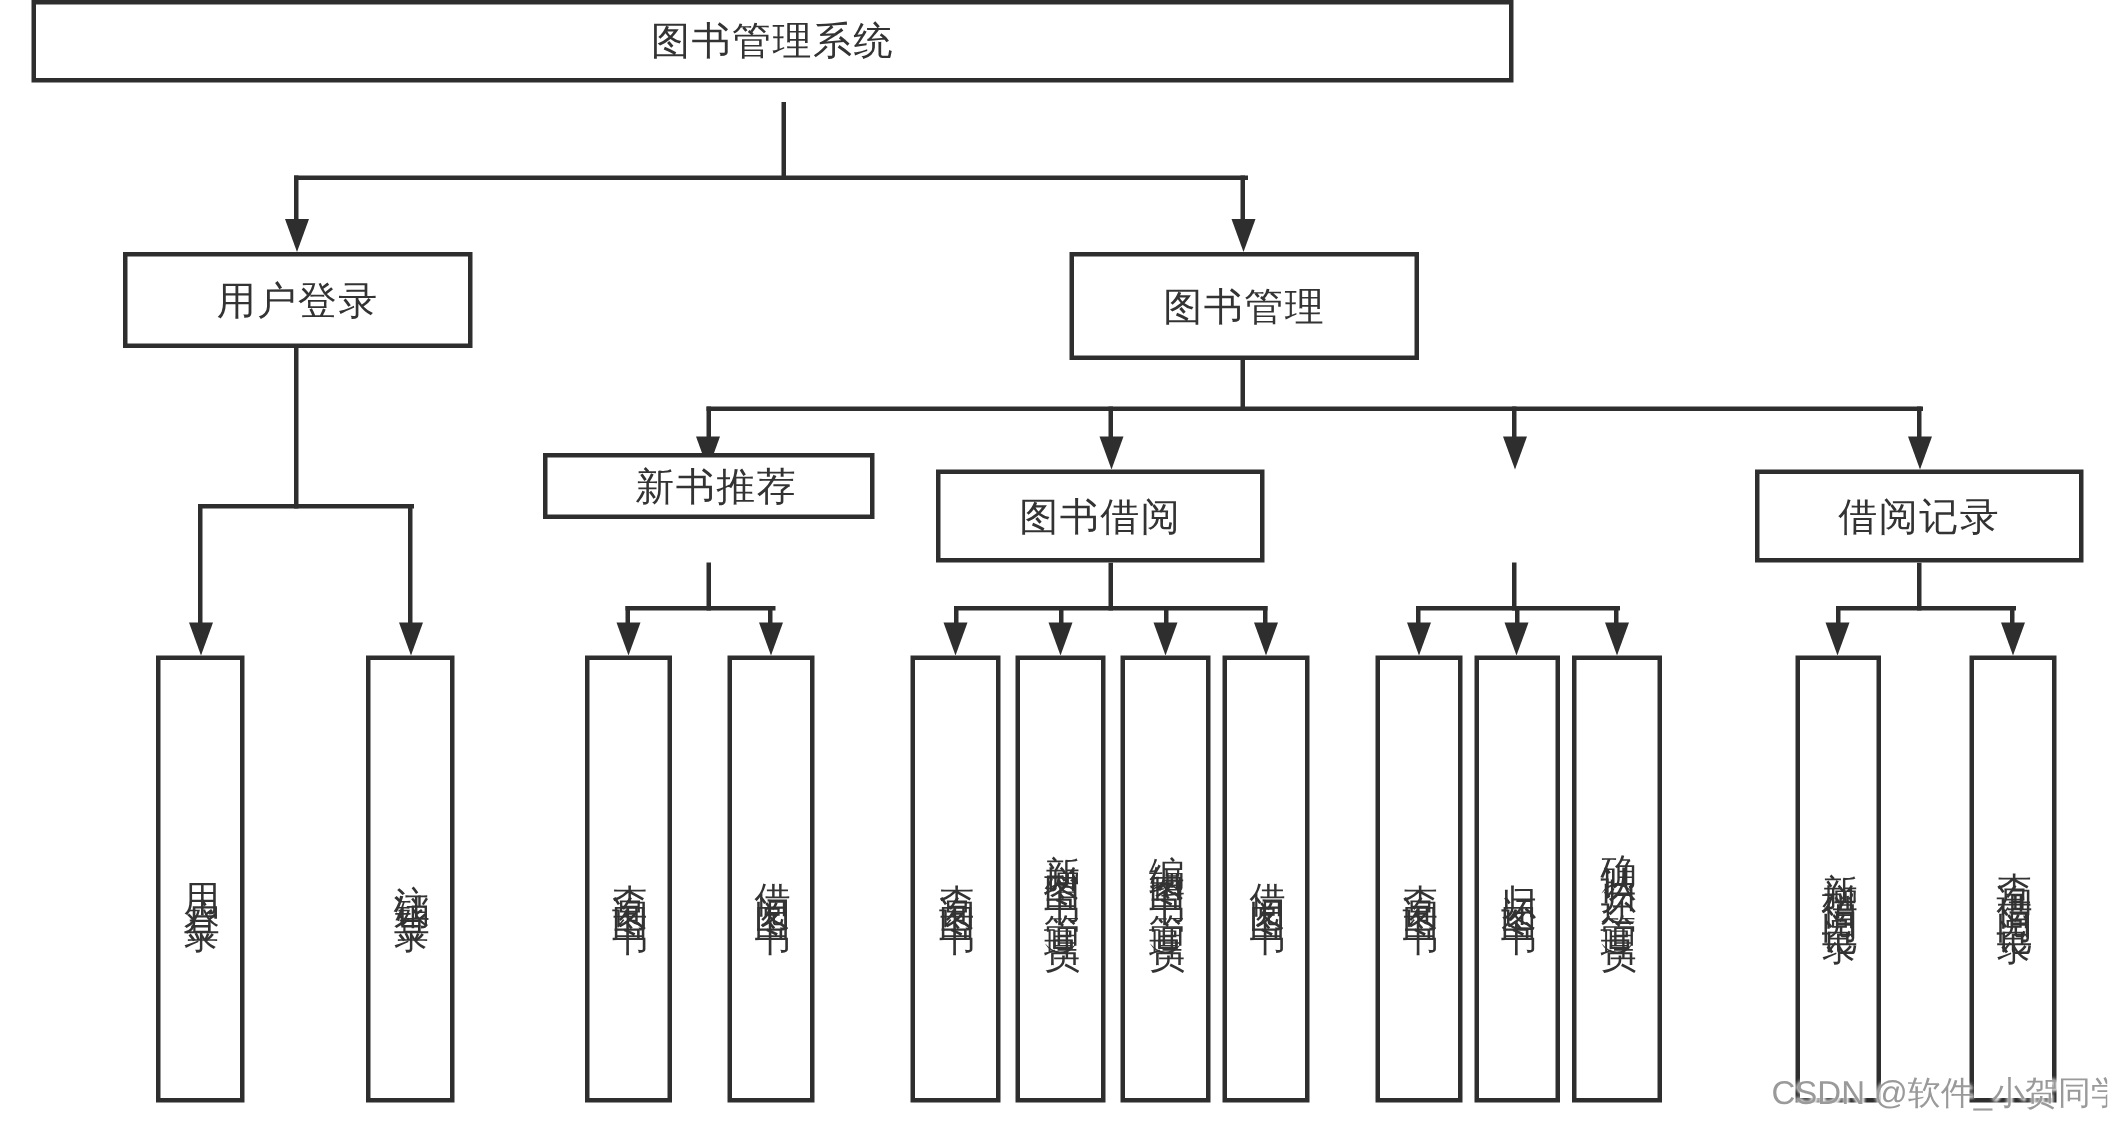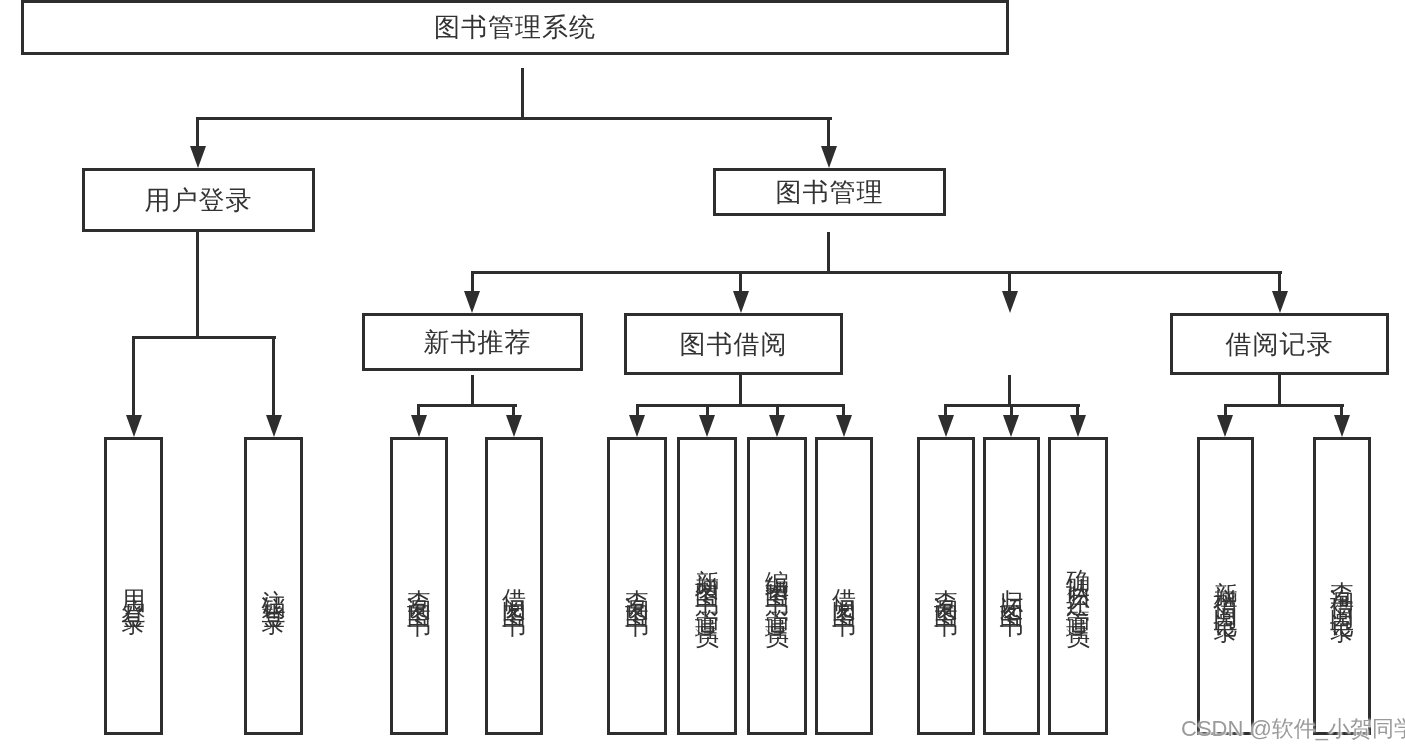--- a/index.html
+++ b/index.html
@@ -106,25 +106,25 @@
   <div class="line" style="left:1340px;top:404px;width:3px;height:16px;"></div>
   <div class="arrow" style="left:1334px;top:415px;"></div>
 
   <div class="box h" style="left:21px;top:0;width:988px;height:55px;">
     <span>图书管理系统</span>
   </div>
 
   <div class="box h" style="left:82px;top:168px;width:233px;height:64px;">
     <span>用户登录</span>
   </div>
-  <div class="box h" style="left:713px;top:168px;width:233px;height:48px;">
+  <div class="box h" style="left:713px;top:168px;width:233px;height:72px;">
     <span>图书管理</span>
   </div>
 
-  <div class="box h" style="left:362px;top:313px;width:221px;height:58px;padding-left:10px;">
+  <div class="box h" style="left:362px;top:302px;width:221px;height:44px;padding-left:10px;">
     <span>新书推荐</span>
   </div>
   <div class="box h" style="left:624px;top:313px;width:219px;height:62px;">
     <span>图书借阅</span>
   </div>
   <div class="box h" style="left:1170px;top:313px;width:219px;height:62px;">
     <span>借阅记录</span>
   </div>
 
   <div class="box v" style="left:104px;top:437px;width:59px;height:298px;">

